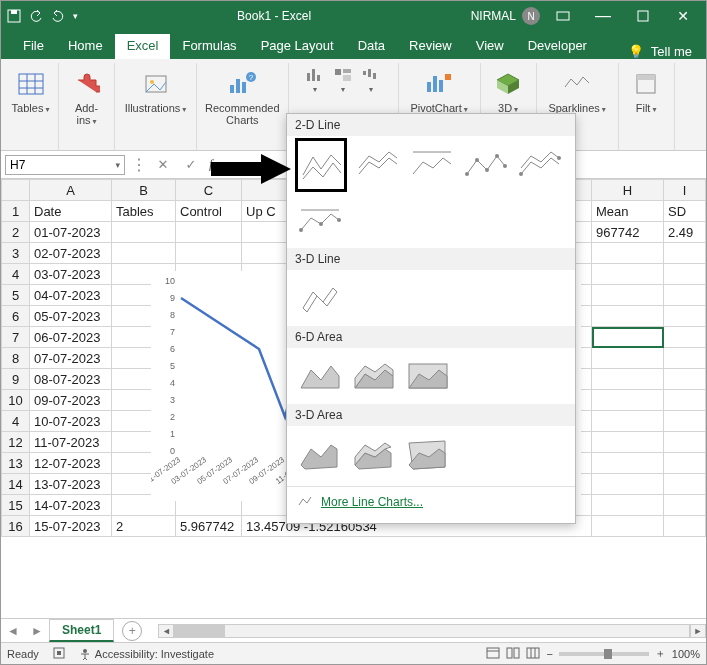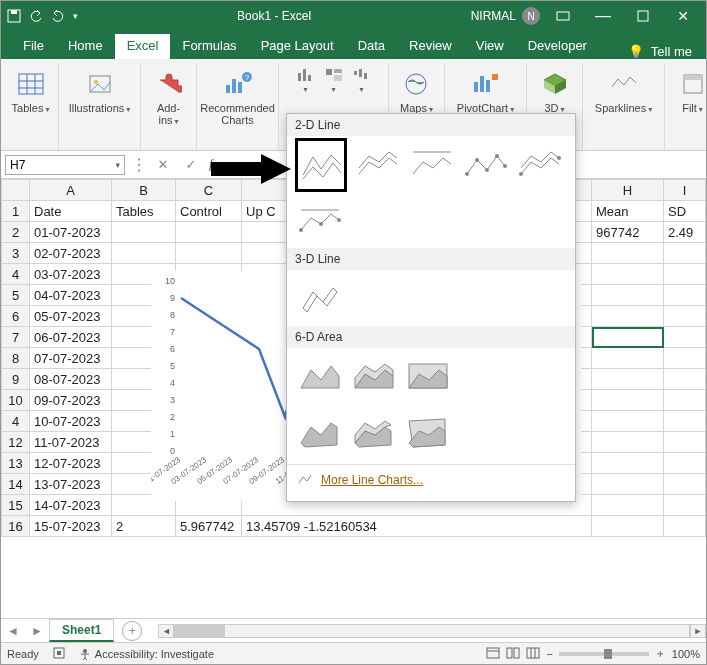--- a/index.html
+++ b/index.html
@@ -22,21 +22,21 @@
   .rg-btn { display:flex;flex-direction:column;align-items:center;gap:3px;font-size:11px;color:#444;padding:2px 4px;}
   .rg-ico { width:30px;height:30px;display:flex;align-items:center;justify-content:center;}
   .rg-lab { font-size:11px;text-align:center;line-height:1.1;}
   .rg-row { display:flex; gap:8px;}
   .drop:after { content:"▾"; font-size:8px; color:#666; margin-left:2px;}
   .chart-gallery { position:absolute; left:285px; top:112px; width:290px; background:#fff; border:1px solid #b9b9b9; box-shadow:0 3px 10px rgba(0,0,0,0.25); z-index:50; padding-bottom:6px;}
   .cg-sec-label { background:#f1f1f1; font-size:12px; color:#333; padding:4px 8px;}
   .cg-row { display:flex; gap:6px; padding:8px 8px; flex-wrap:wrap;}
   .cg-item { width:48px;height:40px; border:1px solid transparent; display:flex;align-items:center;justify-content:center;}
   .cg-item.highlight { border:3px solid #000; width:52px;height:54px; margin-top:-6px;}
-  .cg-more { padding:8px 10px; display:flex; align-items:center; gap:8px; font-size:12px;color:#a16207; border-top:1px solid #e0e0e0; margin-top:4px; text-decoration: underline;}
+  .cg-more { padding:8px 10px; display:flex; align-items:center; gap:8px; font-size:12px;color:#15803d; border-top:1px solid #e0e0e0; margin-top:4px; text-decoration: underline;}
   .namebox-row { height:28px; display:flex; align-items:center; border-bottom:1px solid #ccc; padding:0 4px; background:#fff; }
   .namebox { width:120px; height:20px; border:1px solid #aaa; font-size:12px; padding:2px 4px; display:flex;align-items:center;justify-content:space-between;}
   .fx-btns { display:flex; gap:4px; margin-left:6px; align-items:center;}
   .fx-btn { width:24px;height:20px;display:flex;align-items:center;justify-content:center;color:#888;font-size:13px;}
   .fx-label { font-style:italic; font-family:"Times New Roman",serif; font-size:13px;color:#555; margin-left:2px;}
   .grid-wrap { position:relative; height:400px; overflow:hidden; background:#fff;}
   table.sheet { border-collapse:collapse; font-size:13px; color:#222; table-layout:fixed;}
   table.sheet th, table.sheet td { border:1px solid #d4d4d4; height:21px; padding:0 4px; text-align:left; white-space:nowrap;}
   table.sheet th { background:#f3f3f3; font-weight:normal; text-align:center;}
   table.sheet .rowhdr { background:#f3f3f3; text-align:center; width:28px;}
@@ -131,41 +131,41 @@
             <rect x="2" y="2" width="24" height="20" fill="none" stroke="#4472C4"></rect>
             <line x1="2" y1="9" x2="26" y2="9" stroke="#4472C4"></line>
             <line x1="2" y1="16" x2="26" y2="16" stroke="#4472C4"></line>
             <line x1="10" y1="2" x2="10" y2="22" stroke="#4472C4"></line>
             <line x1="18" y1="2" x2="18" y2="22" stroke="#4472C4"></line>
           </svg>
         </div>
       <div class="rg-lab drop">Tables</div>
     </div>
   </div>
+  <div class="rgroup">
+    <div class="rg-btn">
+      <div class="rg-ico">
+          <svg width="26" height="24">
+            <path d="M4 8 h6 v-3 a3 3 0 0 1 6 0 v3 h6 v6 h3 a3 3 0 0 1 0 6 h-3" fill="#d9534f" stroke="#c0392b"></path>
+          </svg>
+        </div>
+      <div class="rg-lab drop" style="white-space:pre;">Add-
+ins</div>
+    </div>
+  </div>
   <div class="rgroup big">
     <div class="rg-btn">
       <div class="rg-ico">
           <svg width="28" height="24">
             <rect x="4" y="4" width="20" height="16" fill="none" stroke="#888"></rect>
             <circle cx="10" cy="10" r="2" fill="#f4b942"></circle>
             <polyline points="4,20 12,12 18,18 24,10" fill="none" stroke="#5b9bd5"></polyline>
           </svg>
         </div>
       <div class="rg-lab drop">Illustrations</div>
-    </div>
-  </div>
-  <div class="rgroup">
-    <div class="rg-btn">
-      <div class="rg-ico">
-          <svg width="26" height="24">
-            <path d="M4 8 h6 v-3 a3 3 0 0 1 6 0 v3 h6 v6 h3 a3 3 0 0 1 0 6 h-3" fill="#d9534f" stroke="#c0392b"></path>
-          </svg>
-        </div>
-      <div class="rg-lab drop" style="white-space:pre;">Add-
-ins</div>
     </div>
   </div>
   <div class="rgroup big">
     <div class="rg-btn">
       <div class="rg-ico">
           <svg width="30" height="26">
             <rect x="3" y="14" width="4" height="8" fill="#5b9bd5"></rect>
             <rect x="9" y="8" width="4" height="14" fill="#5b9bd5"></rect>
             <rect x="15" y="11" width="4" height="11" fill="#5b9bd5"></rect>
             <circle cx="24" cy="6" r="5" fill="#5b9bd5"></circle>
@@ -220,31 +220,20 @@
           <span style="font-size:8px;color:#666">▾</span>
         </div>
       <div class="ribbonmini">
           <svg width="20" height="16" class="thinsvg">
             <rect x="2" y="8" width="3" height="6" fill="#888"></rect>
             <rect x="7" y="5" width="3" height="9" fill="#888"></rect>
             <polyline points="2,10 8,4 15,8"></polyline>
           </svg>
           <span style="font-size:8px;color:#666">▾</span>
         </div>
-    </div>
-  </div>
-  <div class="rgroup">
-    <div class="rg-btn">
-      <div class="rg-ico">
-          <svg width="26" height="24">
-            <circle cx="13" cy="12" r="10" fill="none" stroke="#4472C4"></circle>
-            <path d="M5 10 q4 -4 8 0 q4 4 8 0" fill="#70ad47" stroke="#4472C4"></path>
-          </svg>
-        </div>
-      <div class="rg-lab drop">Maps</div>
     </div>
   </div>
   <div class="rgroup big">
     <div class="rg-btn">
       <div class="rg-ico">
           <svg width="28" height="24">
             <rect x="2" y="10" width="4" height="10" fill="#5b9bd5"></rect>
             <rect x="8" y="4" width="4" height="16" fill="#5b9bd5"></rect>
             <rect x="14" y="8" width="4" height="12" fill="#5b9bd5"></rect>
             <rect x="20" y="2" width="6" height="6" fill="#ed7d31"></rect>
@@ -566,20 +555,21 @@
           <polygon points="4,18 14,6 24,12 34,4 42,10 42,16 34,10 24,20 14,14 4,28" fill="#ddd" stroke="#888"></polygon>
         </svg>
       </div>
     <div class="cg-item">
         <svg width="44" height="32">
           <rect x="4" y="4" width="38" height="24" fill="#ddd" stroke="#888"></rect>
           <polygon points="4,28 14,14 24,20 34,10 42,16 42,28" fill="#bbb" stroke="#888"></polygon>
         </svg>
       </div>
   </div>
+  <div class="cg-sec-label">3-D Area</div>
   <div class="cg-row">
     <div class="cg-item">
         <svg width="44" height="34">
           <polygon points="4,28 14,12 24,20 34,8 40,12 40,30 8,32" fill="#bbb" stroke="#888"></polygon>
         </svg>
       </div>
     <div class="cg-item">
         <svg width="44" height="34">
           <polygon points="4,28 14,16 24,20 34,12 40,16 40,30 8,32" fill="#bbb" stroke="#888"></polygon>
           <polygon points="4,20 14,8 24,14 34,6 40,10 34,12 24,20 14,16 4,28" fill="#ddd" stroke="#888"></polygon>

